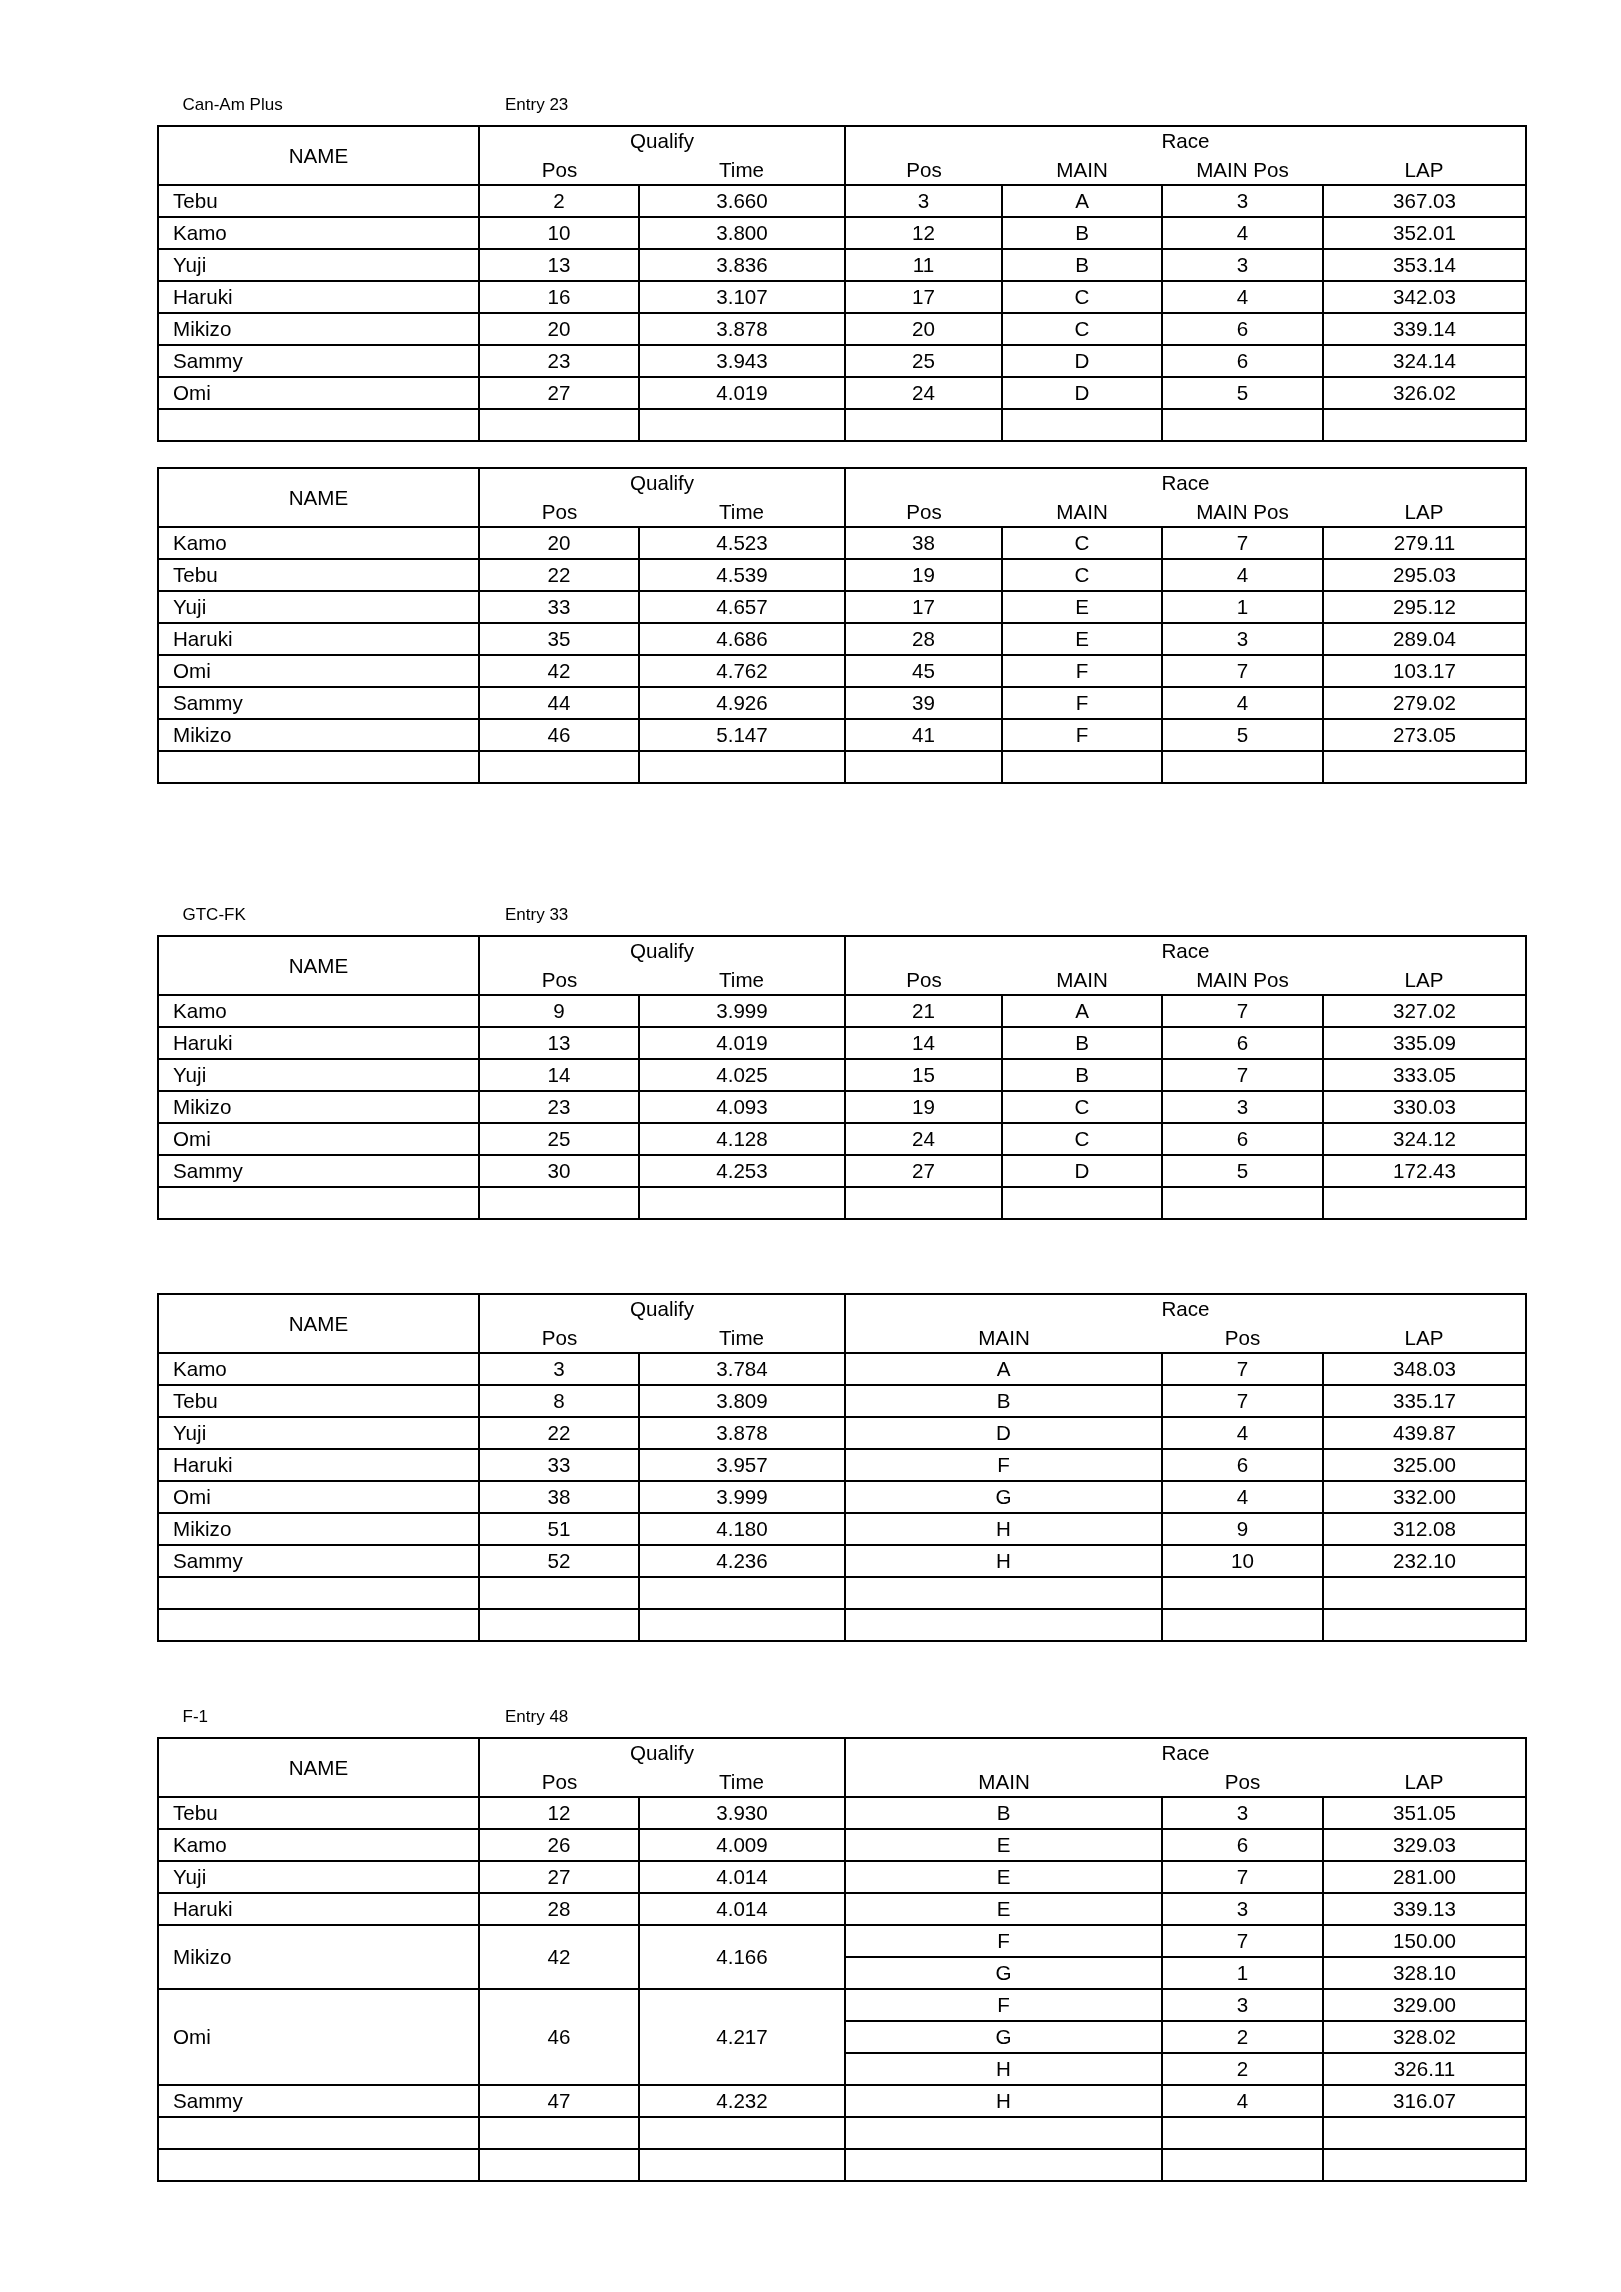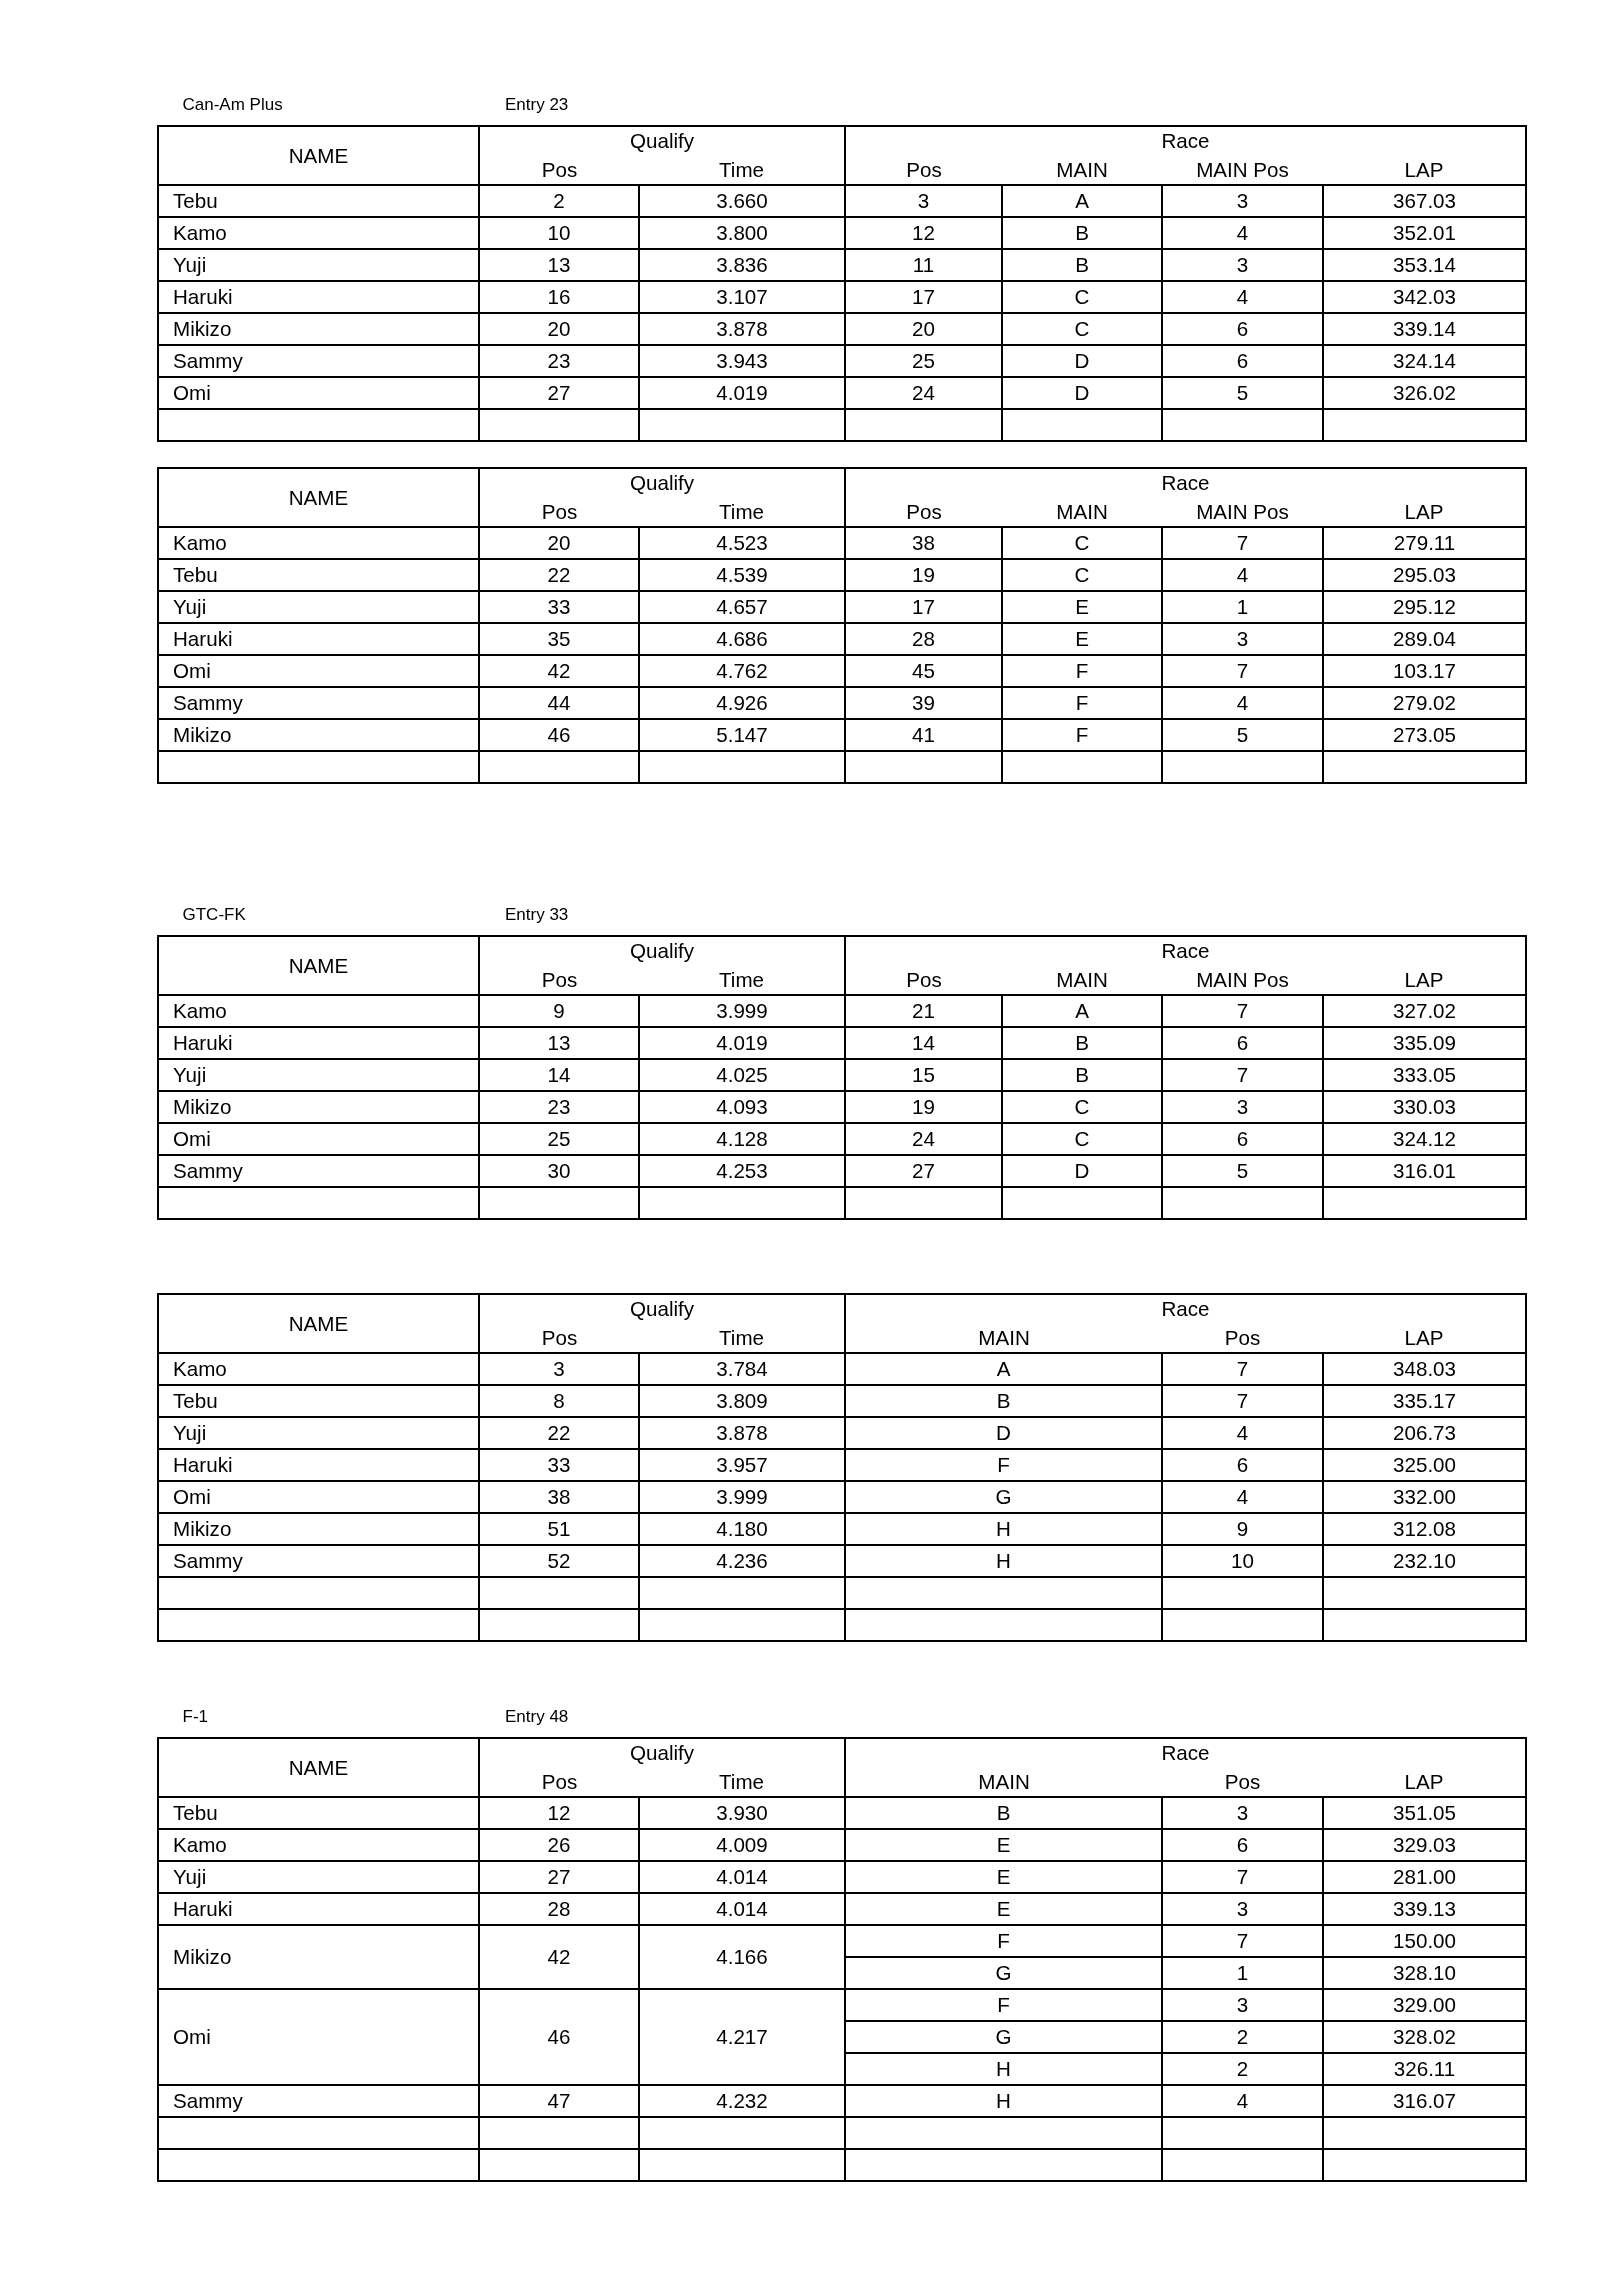--- a/index.html
+++ b/index.html
@@ -320,21 +320,21 @@
             <td>6</td>
             <td>324.12</td>
           </tr>
           <tr class="data">
             <td class="namec">Sammy</td>
             <td class="vthick">30</td>
             <td>4.253</td>
             <td class="vthick">27</td>
             <td>D</td>
             <td>5</td>
-            <td>316.01</td>
+            <td>172.43</td>
           </tr>
           <tr class="data">
             <td class="namec"></td>
             <td class="vthick"></td>
             <td></td>
             <td class="vthick"></td>
             <td></td>
             <td></td>
             <td></td>
           </tr>
@@ -382,21 +382,21 @@
             <td class="vthick">B</td>
             <td>7</td>
             <td>335.17</td>
           </tr>
           <tr class="data">
             <td class="namec" rowspan="1">Yuji</td>
             <td class="vthick" rowspan="1">22</td>
             <td rowspan="1">3.878</td>
             <td class="vthick">D</td>
             <td>4</td>
-            <td>206.73</td>
+            <td>439.87</td>
           </tr>
           <tr class="data">
             <td class="namec" rowspan="1">Haruki</td>
             <td class="vthick" rowspan="1">33</td>
             <td rowspan="1">3.957</td>
             <td class="vthick">F</td>
             <td>6</td>
             <td>325.00</td>
           </tr>
           <tr class="data">

